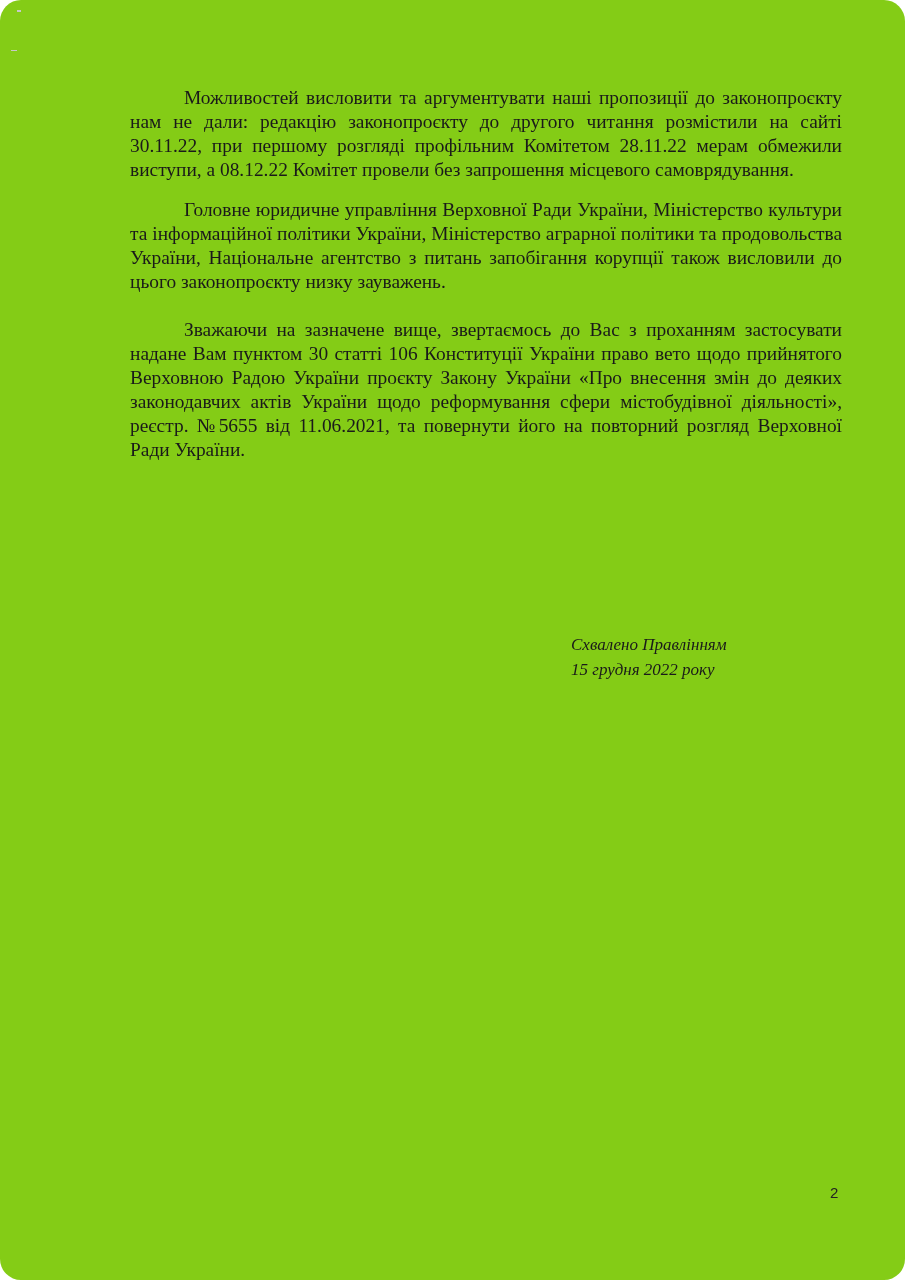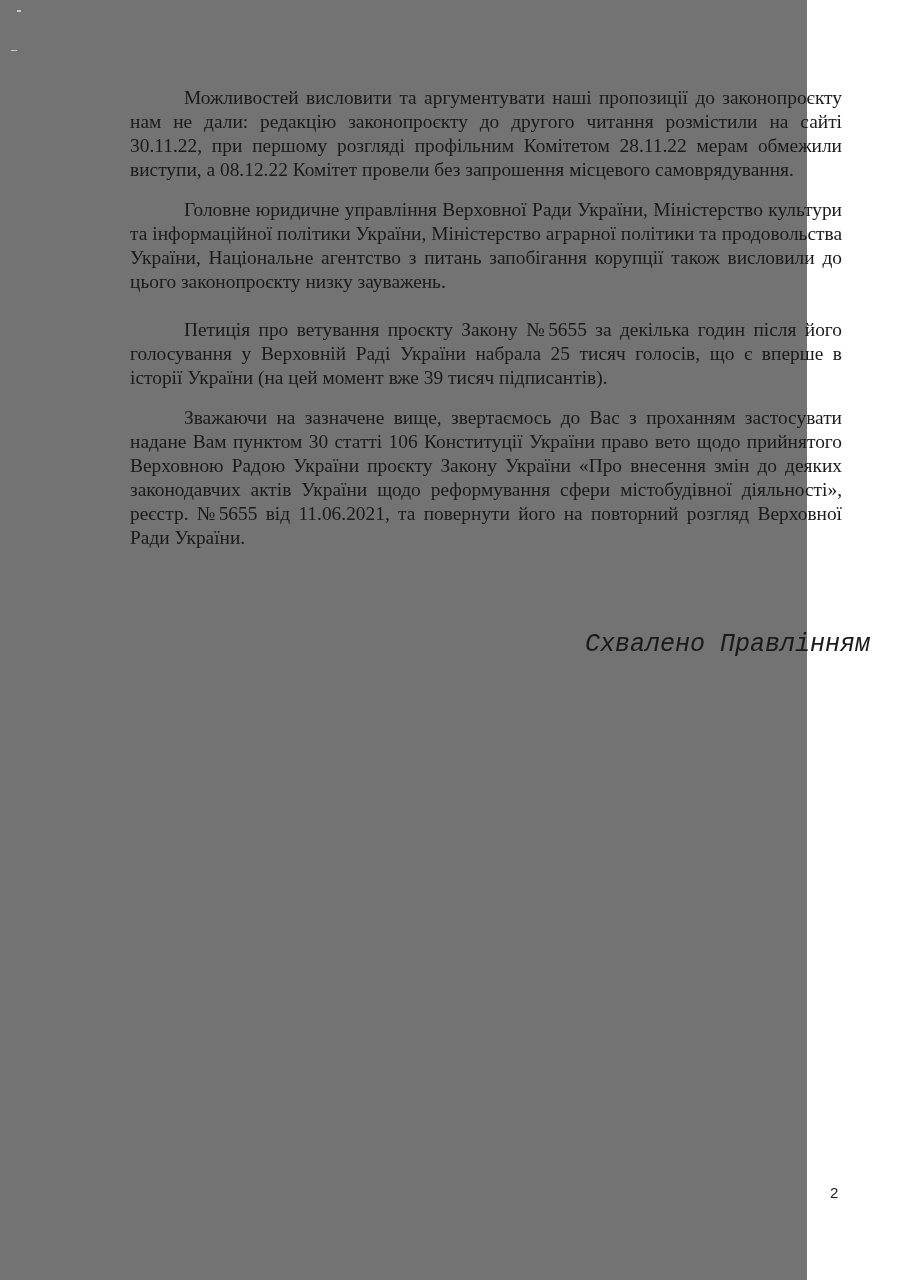--- a/index.html
+++ b/index.html
@@ -1,54 +1,54 @@
 <!DOCTYPE html>
 <html><head>
   <meta charset="utf-8">
   <style>
     html, body { margin: 0; padding: 0; background: #ffffff; }
     body { width: 905px; height: 1280px; position: relative; overflow: hidden; }
     .page {
-      position: absolute; left: 0; top: 0; width: 807px; height: 1280px;
-      background: #737373; color: #1a1a1a;
+      position: absolute; left: 0; top: 0; width: 905px; height: 1280px;
+      background: #84cc16; color: #1a1a1a;
       font-family: "Liberation Serif", "DejaVu Serif", serif;
+      border-radius: 21px;
     }
     .body-text {
       position: absolute; left: 130px; top: 86px; width: 712px;
       font-size: 19.4px; line-height: 24px;
       text-align: justify;
     }
     .para { margin: 0 0 16px 0; text-indent: 54px; text-align: justify; }
     .para.p2 { margin-bottom: 24px; }
     .signature {
       position: absolute; left: 571px; top: 633px;
-      font-style: italic; font-size: 25px; line-height: 24.5px;
-      font-family: Liberation Mono, monospace;
-      margin-left: 14px;
+      font-style: italic; font-size: 17px; line-height: 24.5px;
+      font-family: Liberation Serif, serif;
     }
     .signature div { white-space: nowrap; }
     .page-number {
       position: absolute; left: 830px; top: 1184px;
       font-family: "Liberation Sans", "DejaVu Sans", sans-serif;
       font-size: 15px; color: #222;
     }
     .scan-mark { position: absolute; background: #c8c8c8; }
   </style>
 </head>
 <body>
 
 <div class="page">
   <span class="scan-mark" style="left:17px;top:10px;width:4px;height:2px;"></span>
   <span class="scan-mark" style="left:11px;top:50px;width:6px;height:1px;"></span>
 
   <div class="body-text">
     <p class="para p1">Можливостей висловити та аргументувати наші пропозиції до законопроєкту нам не дали: редакцію законопроєкту до другого читання розмістили на сайті 30.11.22, при першому розгляді профільним Комітетом 28.11.22 мерам обмежили виступи, а 08.12.22 Комітет провели без запрошення місцевого самоврядування.</p>
     <p class="para p2">Головне юридичне управління Верховної Ради України, Міністерство культури та інформаційної політики України, Міністерство аграрної політики та продовольства України, Національне агентство з питань запобігання корупції також висловили до цього законопроєкту низку зауважень.</p>
-    <p class="para p3">Петиція про ветування проєкту Закону №5655 за декілька годин після його голосування у Верховній Раді України набрала 25 тисяч голосів, що є вперше в історії України (на цей момент вже 39 тисяч підписантів).</p>
     <p class="para p4">Зважаючи на зазначене вище, звертаємось до Вас з проханням застосувати надане Вам пунктом 30 статті 106 Конституції України право вето щодо прийнятого Верховною Радою України проєкту Закону України «Про внесення змін до деяких законодавчих актів України щодо реформування сфери містобудівної діяльності», реєстр. №5655 від 11.06.2021, та повернути його на повторний розгляд Верховної Ради України.</p>
   </div>
 
   <div class="signature">
     <div>Схвалено Правлінням</div>
+    <div>15 грудня 2022 року</div>
   </div>
 
   <div class="page-number">2</div>
 </div>
 
 </body></html>

